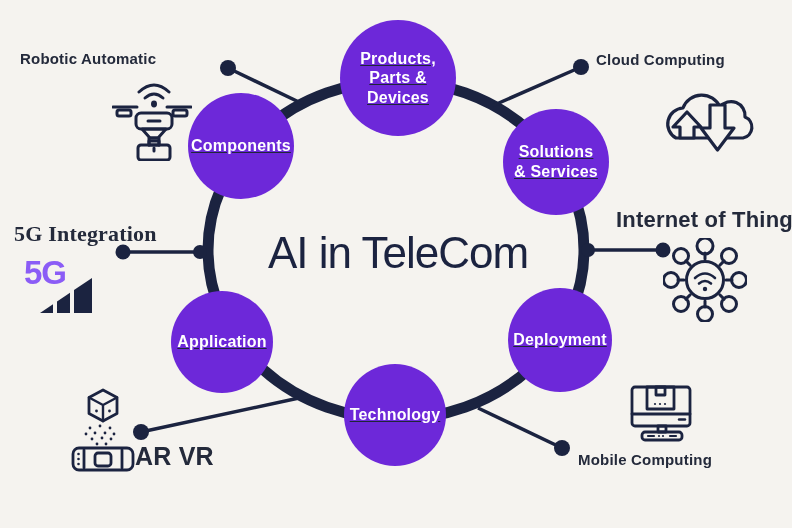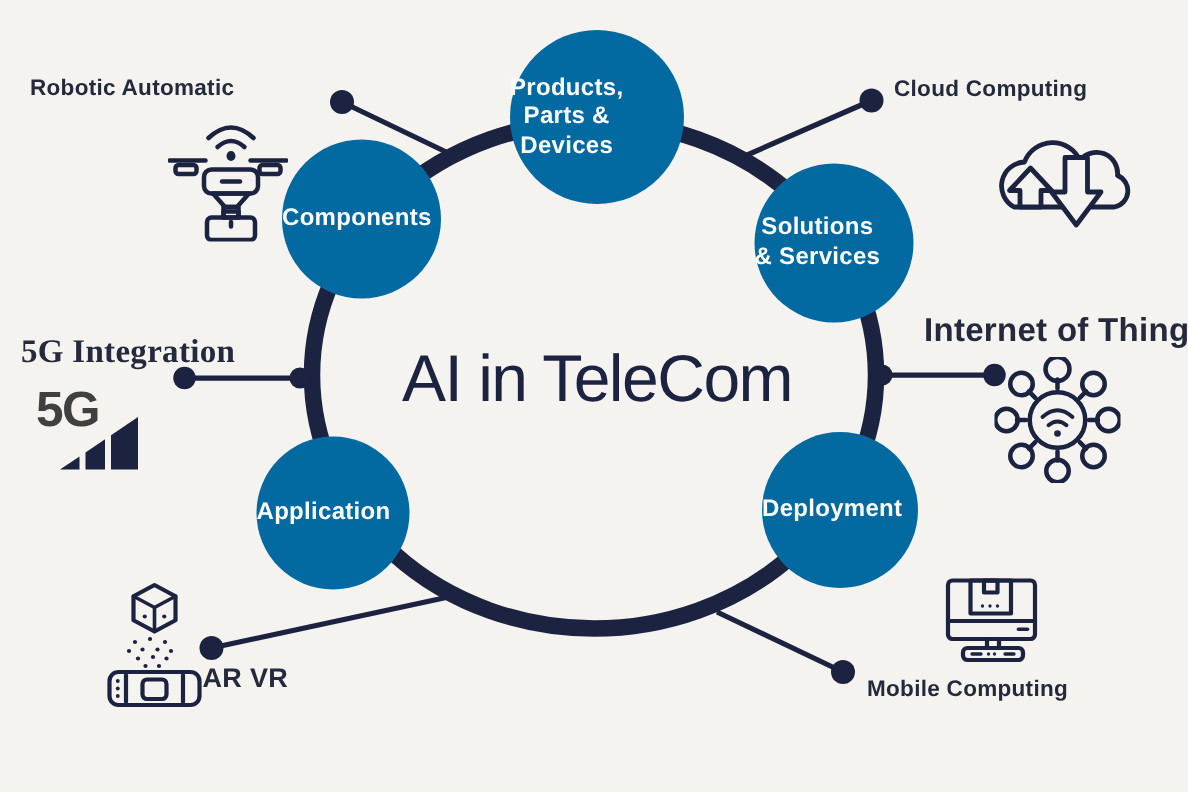--- a/index.html
+++ b/index.html
@@ -8,46 +8,46 @@
     background:#f5f3ef;color:#1f2638;
     font-family:"Liberation Sans",sans-serif;
   }
   .layer{position:absolute;left:0;top:0;width:792px;height:528px;}
   .title{
     position:absolute;left:238px;top:226px;width:320px;height:54px;
     text-align:center;font-size:44px;line-height:54px;font-weight:400;
     letter-spacing:-1px;color:#1b2340;white-space:nowrap;
   }
   .node{
-    position:absolute;border-radius:50%;background:#0369a1;
-    display:flex;align-items:center;text-align:center;
+    position:absolute;border-radius:50%;background:#6d28d9;
+    display:flex;align-items:center;justify-content:center;text-align:center;text-decoration:underline;
   }
   .node-label{
     color:#ffffff;font-weight:700;font-size:16px;line-height:1.22;
     white-space:pre-line;letter-spacing:.2px;
   }
   .n-products   {left:340px;top:20px; width:116px;height:116px;}
   .n-components {left:188px;top:93px; width:106px;height:106px;}
   .n-solutions  {left:503px;top:109px; width:106px;height:106px;}
   .n-application{left:171px;top:291px;width:102px;height:102px;}
   .n-deployment {left:508px;top:288px;width:104px;height:104px;}
   .n-technology {left:344px;top:364px;width:102px;height:102px;}
   .sat-label{
     position:absolute;font-size:15px;font-weight:600;color:#242a3b;
     letter-spacing:.2px;white-space:nowrap;
   }
   .l-robotic{left:20px; top:50px;}
   .l-cloud  {left:596px;top:51px;}
   .l-5g     {left:14px; top:221px;font-size:22px;font-family:Liberation Serif, serif;}
   .l-iot    {left:616px;top:207px;font-size:22px;}
-  .l-arvr   {left:135px;top:442px;font-size:18px;}
+  .l-arvr   {left:135px;top:442px;font-size:25px;}
   .l-mobile {left:578px;top:451px;}
   .fiveg-text{
     position:absolute;left:24px;top:254px;font-size:33px;font-weight:700;
-    color:#404040;letter-spacing:-1px;
+    color:#8b5cf6;letter-spacing:-1px;
   }
   .icon-svg{position:absolute;}
   .i-drone  {left:112px;top:77px;}
   .i-cloud  {left:650px;top:80px;}
   .i-5gbars {left:40px; top:275px;}
   .i-iot    {left:663px;top:238px;}
   .i-arvr   {left:70px; top:388px;}
   .i-mobile {left:630px;top:384px;}
 </style>
 </head>
@@ -91,20 +91,23 @@
   </div>
   <div class="node n-solutions">
     <span class="node-label">Solutions
 &amp; Services</span>
   </div>
   <div class="node n-application">
     <span class="node-label">Application</span>
   </div>
   <div class="node n-deployment">
     <span class="node-label">Deployment</span>
+  </div>
+  <div class="node n-technology">
+    <span class="node-label">Technology</span>
   </div>
 
   <div class="sat-label l-robotic">Robotic Automatic</div>
   <div class="sat-label l-cloud">Cloud Computing</div>
   <div class="sat-label l-5g">5G Integration</div>
   <div class="sat-label l-iot">Internet of Things</div>
   <div class="sat-label l-arvr">AR VR</div>
   <div class="sat-label l-mobile">Mobile Computing</div>
 
   <svg class="icon-svg i-drone" width="80" height="84" viewBox="0 0 80 84">

